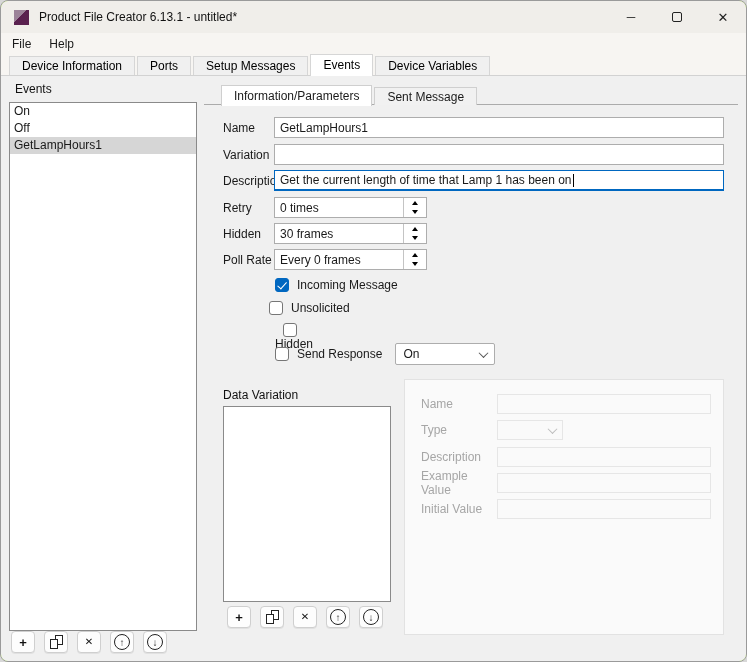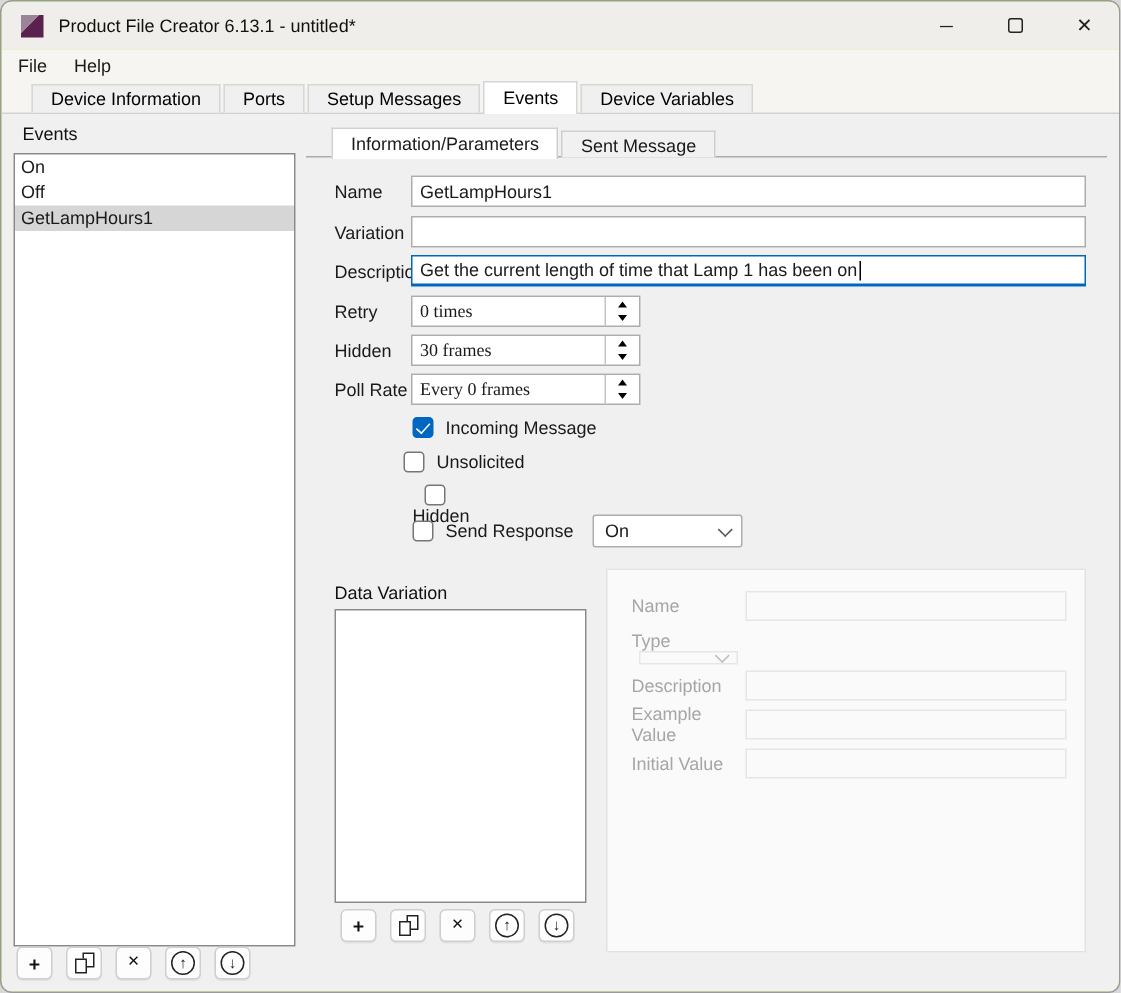--- a/index.html
+++ b/index.html
@@ -20,21 +20,21 @@
   .win-btn.max span{ display:block; width:10px; height:10px; border:1px solid #222; border-radius:2px; }
   .win-btn.close{ font-size:13px; }
   
   .menubar{ position:absolute; left:0; top:32px; right:0; height:21px; background:#f7f5f2; display:flex; align-items:center; }
   .menu-item{ padding:0 9px; height:100%; display:flex; align-items:center; }
   .menu-item:first-child{ margin-left:2px; }
   
   .maintabs{ position:absolute; left:0; top:53px; right:0; height:22px; background:#f7f5f2; display:flex; align-items:flex-end; border-bottom:1px solid #d2d2d2; }
   .mtab{ height:19px; padding:0 12px; display:flex; align-items:center; background:#f0f0f0;
     border:1px solid #d6d6d6; border-bottom:none; margin-left:2px; color:#000; }
-  .mtab:first-child{ margin-left:20px; }
+  .mtab:first-child{ margin-left:8px; }
   .mtab.active{ height:22px; background:#ffffff; position:relative; z-index:2; margin-bottom:-1px; padding-bottom:1px; }
   
   .content{ position:absolute; left:0; top:75px; right:0; bottom:0; background:#f0f0f0; }
   .panel-label{ position:absolute; font-size:12px; color:#111; }
   .listbox{ position:absolute; background:#fff; border:1px solid #8a8a8a; overflow:hidden; }
   .list-item{ height:17px; line-height:17px; padding-left:4px; white-space:nowrap; }
   .list-item.selected{ background:#d6d6d6; }
   
   .btn-row{ position:absolute; display:flex; gap:9px; }
   .tool-btn{ width:24px; height:22px; background:#fdfdfd; border:1px solid #cfcfcf; border-radius:4px;
@@ -53,21 +53,21 @@
   .dtab.active{ height:21px; background:#fff; margin-bottom:-1px; padding-bottom:1px; }
   .dtab-line{ position:absolute; left:203px; top:28px; width:534px; height:1px; background:#ababab; }
   
   .form-row{ position:absolute; left:222px; display:flex; align-items:center; height:21px; }
   .form-row .flabel{ width:51px; flex:none; }
   .tinput{ width:450px; height:21px; background:#fff; border:1px solid #adadad; display:flex; align-items:center;
     padding:0 5px; white-space:nowrap; overflow:hidden; }
   .tinput.focused{ border:1px solid #0067c0; border-bottom:2px solid #0067c0; }
   .caret{ display:inline-block; width:1px; height:13px; background:#000; margin-left:1px; }
   .spin-group{ width:153px; height:21px; border:1px solid #adadad; background:#fff; display:flex; }
-  .spin-text{ flex:1; display:flex; align-items:center; padding-left:5px;font-family:Liberation Serif, serif; }
+  .spin-text{ flex:1; display:flex; align-items:center; padding-left:5px; }
   .spin-btns{ width:23px; border-left:1px solid #c4c4c4; display:flex; flex-direction:column; }
   .spin-half{ flex:1; display:flex; align-items:center; justify-content:center; }
   .tri-up{ width:0; height:0; border-left:3.5px solid transparent; border-right:3.5px solid transparent; border-bottom:4.5px solid #000; }
   .tri-down{ width:0; height:0; border-left:3.5px solid transparent; border-right:3.5px solid transparent; border-top:4.5px solid #000; }
   
   .check-row{ position:absolute; display:flex; align-items:center; height:16px; }
   .checkbox{ width:14px; height:14px; border:1px solid #767676; border-radius:3px; background:#fff;
     margin-right:8px; flex:none; display:flex; align-items:center; justify-content:center; }
   .checkbox.checked{ background:#0067c0; border-color:#0067c0; }
   .checkbox.checked::after{ content:""; width:8px; height:4px; border-left:1.6px solid #fff; border-bottom:1.6px solid #fff;
@@ -254,21 +254,21 @@
       <div class="tool-btn">
           <span class="circle-arrow">↓</span>
         </div>
     </div>
 
     <div class="details-panel">
       <div class="d-row" style="top:14px;">
         <span class="dlabel">Name</span>
         <div class="d-input"><span></span></div>
       </div>
-      <div class="d-row" style="top:40px;flex-direction:column;">
+      <div class="d-row" style="top:40px;">
         <span class="dlabel">Type</span>
         <div class="d-drop">
           <span></span>
           <span class="chev"></span>
         </div>
       </div>
       <div class="d-row" style="top:67px;">
         <span class="dlabel">Description</span>
         <div class="d-input"><span></span></div>
       </div>

